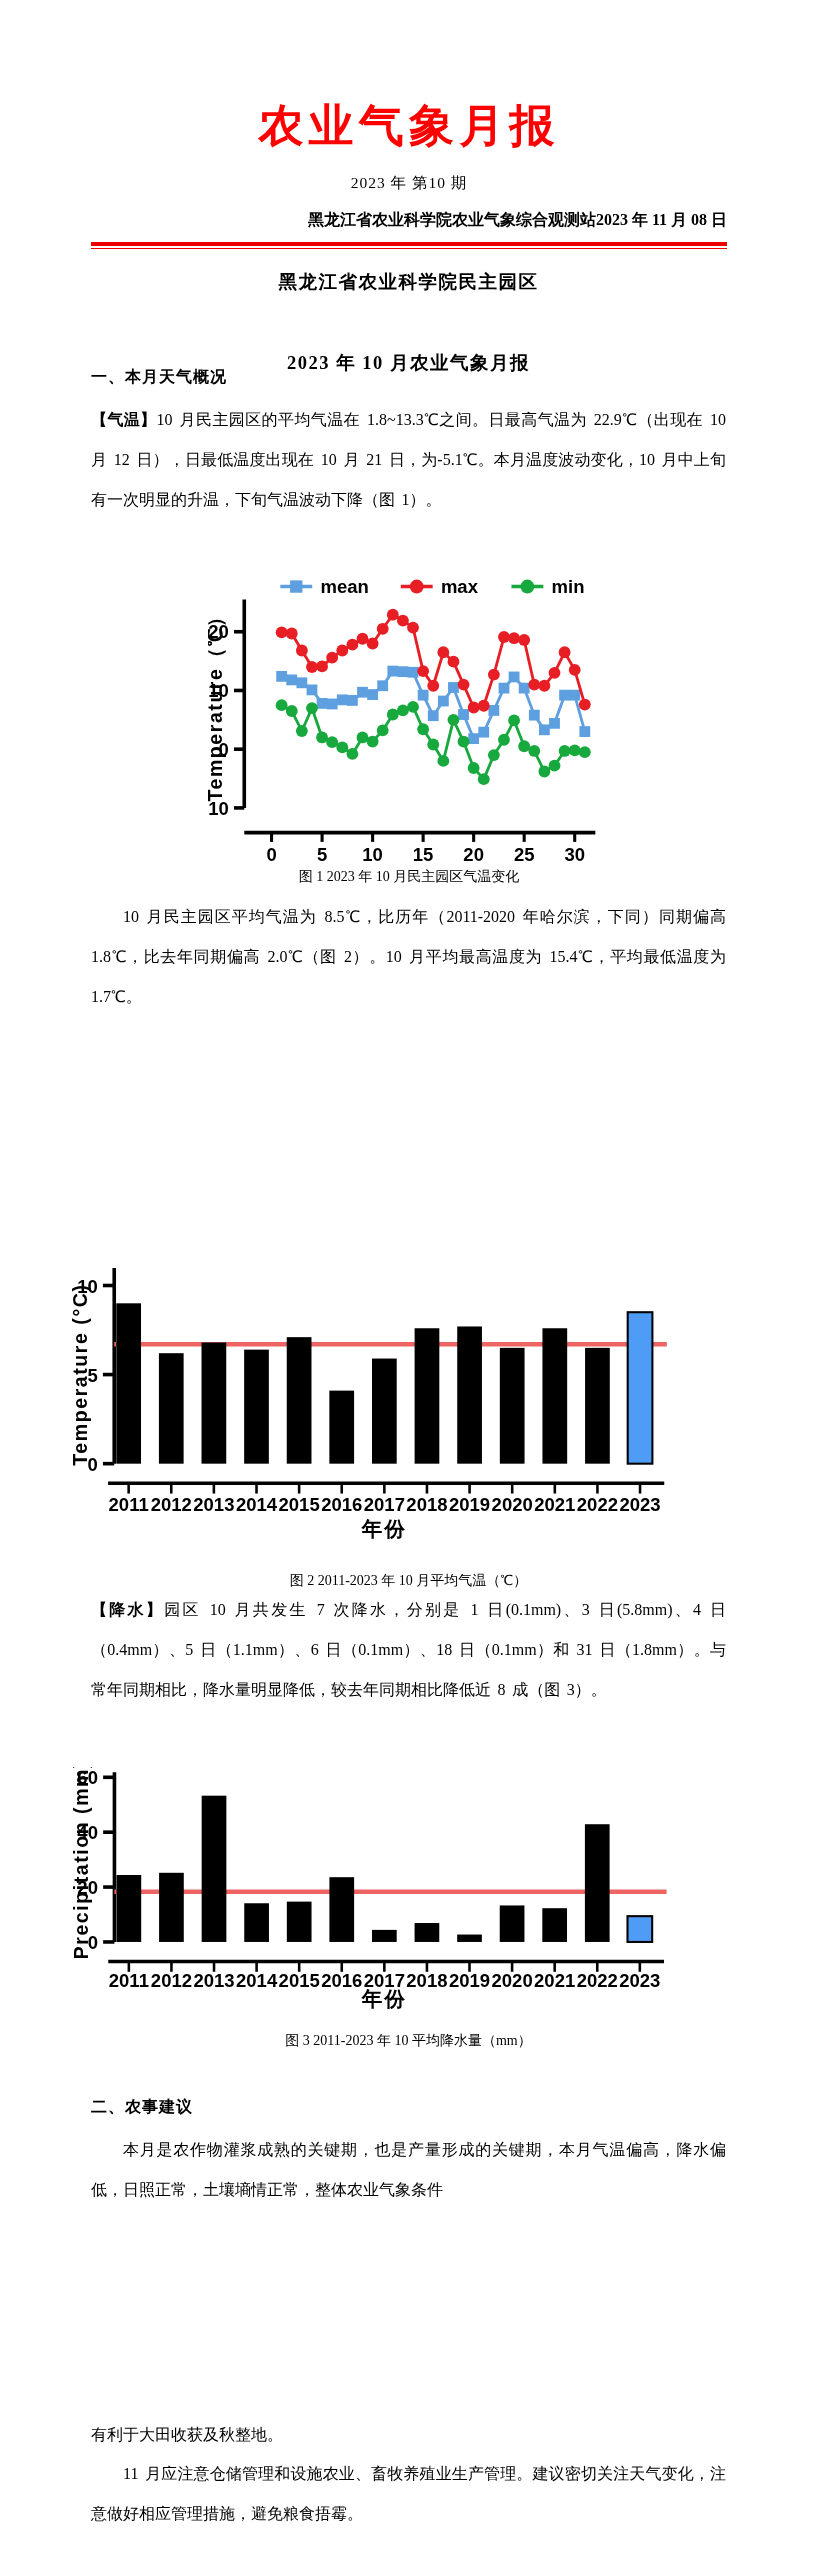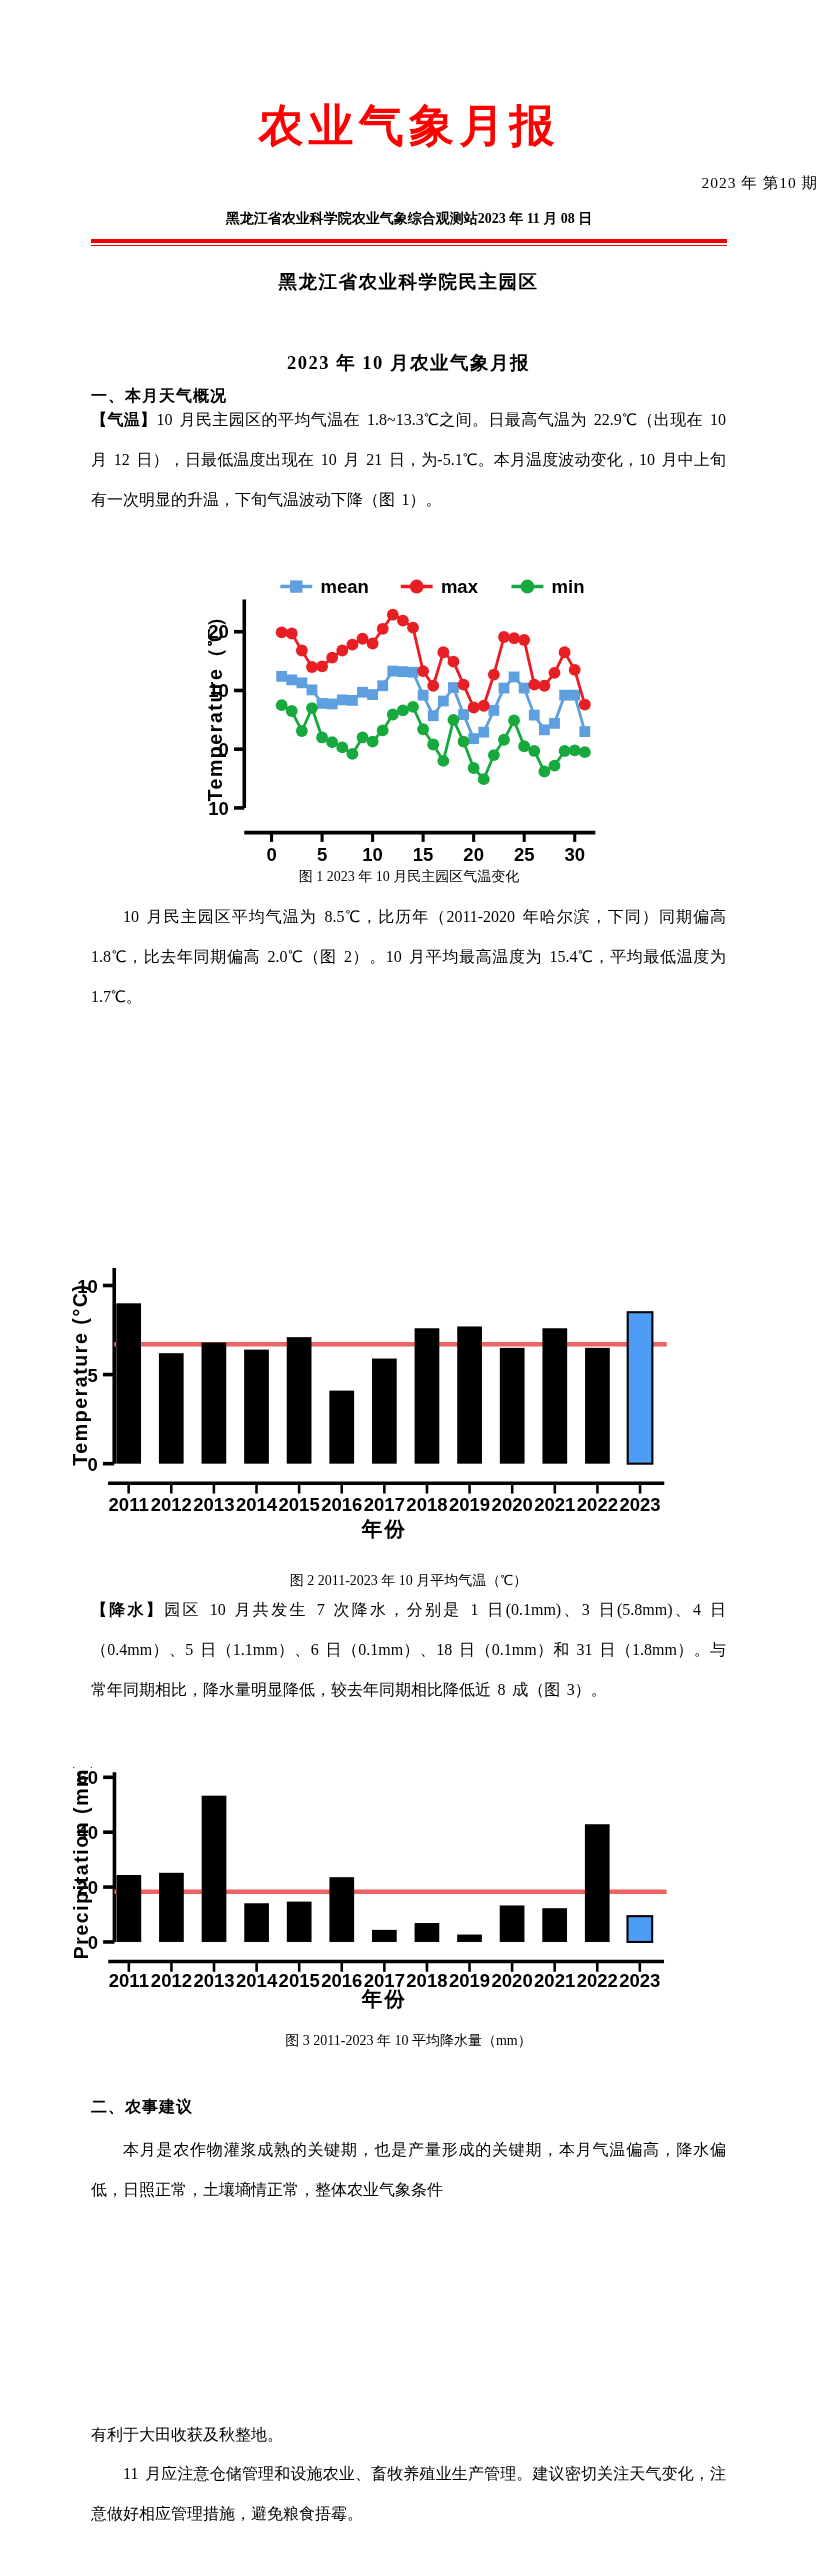--- a/index.html
+++ b/index.html
@@ -14,27 +14,27 @@
   }
   
   .masthead{position:absolute;top:0;left:0;width:100%;}
   .mast-title{
     margin:0;padding-top:103px;
     text-align:center;
     font-size:45px;font-weight:bold;letter-spacing:5.2px;
     line-height:1.05;
   }
   .mast-issue{
-    margin-top:23px;text-align:right;
+    margin-top:23px;text-align:center;
     font-size:15.5px;letter-spacing:1px;
   }
   .mast-info{
     margin:15.5px 91px 0 91px;
-    display:flex;justify-content:center;align-items:baseline;
-    font-size:14px;font-weight:bold;
+    display:flex;justify-content:flex-end;align-items:baseline;
+    font-size:16px;font-weight:bold;
   }
   .rule-thick{margin:11.3px 91px 0 91px;height:4.1px;}
   .rule-thin{margin:1.5px 91px 0 91px;height:1.5px;}
   
   .blk{position:absolute;left:91px;width:635px;}
   .doc-title{margin:0;text-align:center;font-size:18.5px;font-weight:bold;letter-spacing:1.5px;}
   .sec-heading{margin:0;font-size:16px;font-weight:bold;font-family:"Liberation Sans",sans-serif;letter-spacing:1px;}
   .para{margin:0;font-size:16px;line-height:2.5;text-align:justify;word-spacing:2.6px;}
   .para .tag{font-family:"Liberation Sans",sans-serif;font-weight:bold;}
   .indent{text-indent:2em;}
@@ -67,21 +67,21 @@
       <span>黑龙江省农业科学院农业气象综合观测站</span>
       <span>2023 年 11 月 08 日</span>
     </div>
     <div class="rule-thick" style="background: rgb(238, 0, 0);"></div>
     <div class="rule-thin" style="background: rgb(238, 0, 0);"></div>
   </header>
 
   <h2 class="doc-title blk" style="top:269px;">黑龙江省农业科学院民主园区</h2>
   <h2 class="doc-title blk" style="top:322px;margin-top:28px;">2023 年 10 月农业气象月报</h2>
 
-  <h3 class="sec-heading blk" style="top:386px;">一、本月天气概况</h3>
+  <h3 class="sec-heading blk" style="top:367px;">一、本月天气概况</h3>
 
   <p class="para blk" style="top:400px;"><span class="tag">【气温】</span><span>10 月民主园区的平均气温在 1.8~13.3℃之间。日最高气温为 22.9℃（出现在 10 月 12 日），日最低温度出现在 10 月 21 日，为-5.1℃。本月温度波动变化，10 月中上旬有一次明显的升温，下旬气温波动下降（图 1）。</span></p>
 
   <figure class="blk fig1-block" style="top:567px;">
     <svg viewBox="0 0 780 575" width="402" height="296">
         <g>
           <line x1="70" y1="63" x2="70" y2="468" stroke="#000" stroke-width="7"></line>
           <line x1="50" y1="468" x2="70" y2="468" stroke="#000" stroke-width="7"></line>
           <text x="40" y="481" text-anchor="end" class="tick">-10</text>
           <line x1="50" y1="353.9154929577465" x2="70" y2="353.9154929577465" stroke="#000" stroke-width="7"></line>

